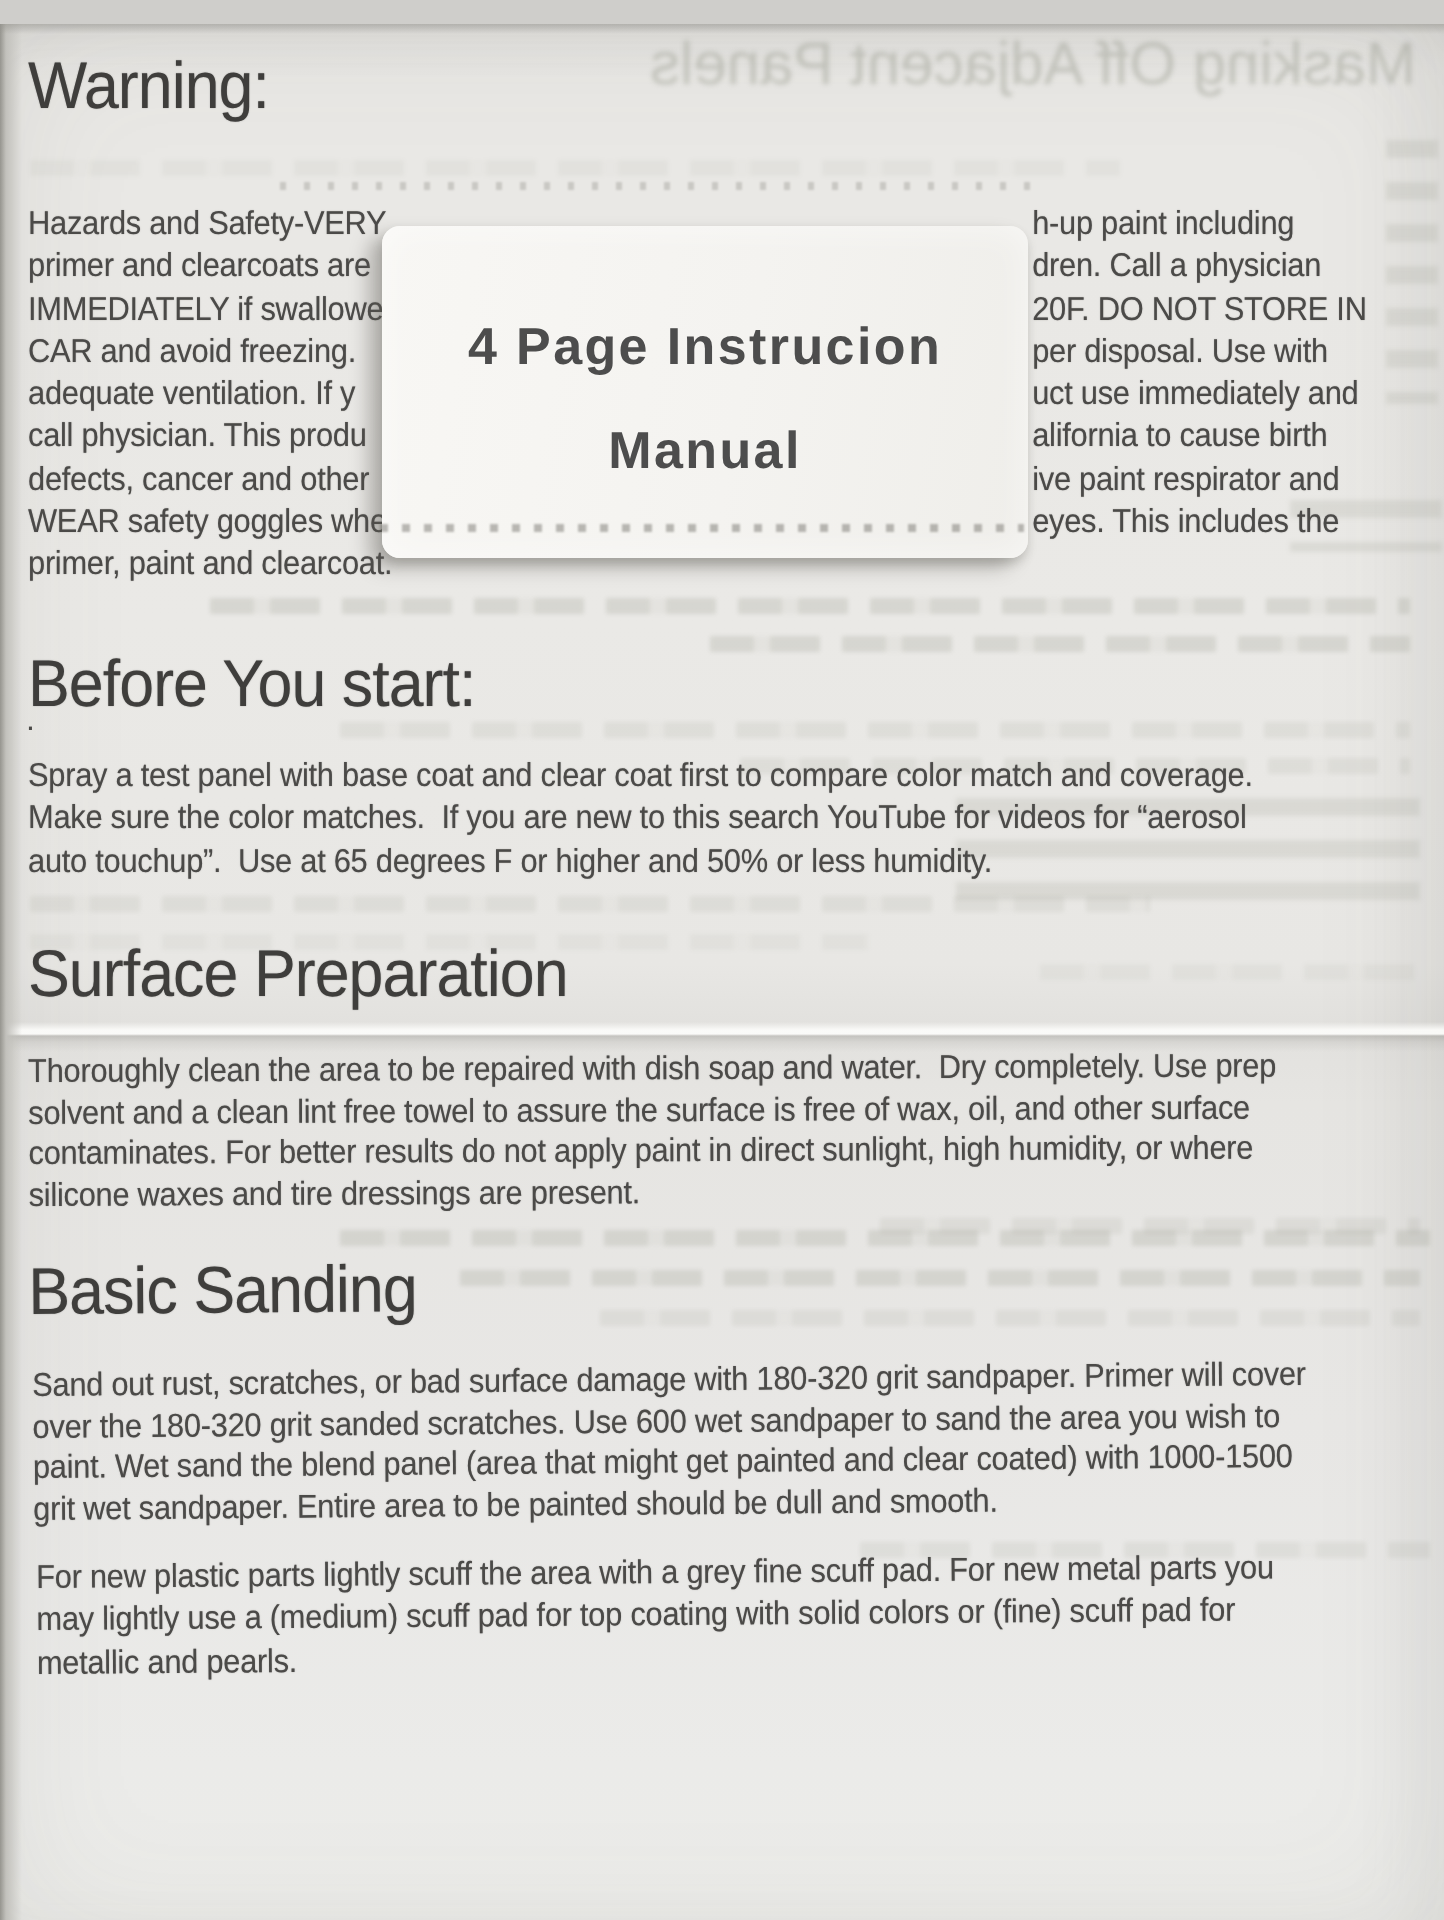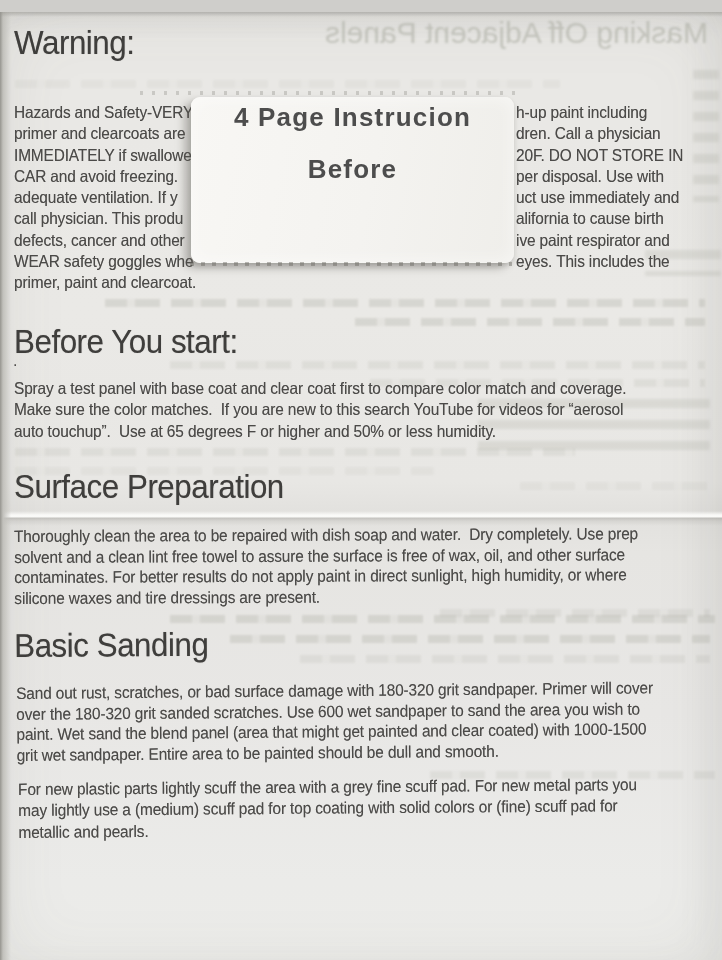--- a/index.html
+++ b/index.html
@@ -29,24 +29,24 @@
   .bline{white-space:pre;height:20.6px;position:relative;}
   .warn .bline,.beforep .bline,.para2 .bline{height:21.3px;}
   .fl{position:absolute;left:0;top:0;white-space:pre;}
   .fr{position:absolute;left:537px;top:0;white-space:pre;}
   
   .serr{position:absolute;height:4px;filter:blur(.4px);}
   .serr-top{left:140px;top:79px;width:380px;opacity:.55;
     background:repeating-linear-gradient(to right,rgba(118,116,108,.5) 0 3px,rgba(0,0,0,0) 3px 12px);}
   .serr-bottom{left:190px;top:250px;width:322px;opacity:.8;
     background:repeating-linear-gradient(to right,rgba(104,102,95,.55) 0 4px,rgba(0,0,0,0) 4px 11px);}
-  .sticker{position:absolute;left:191px;top:85px;width:323px;height:166px;border-radius:9px;
+  .sticker{position:absolute;left:191px;top:101px;width:323px;height:166px;border-radius:9px;
     background:linear-gradient(100deg,#f8f7f4 0%,#f4f3f0 55%,#efeeea 100%);
     box-shadow:-7px 5px 9px rgba(92,89,83,.38),0 3px 5px rgba(92,89,83,.22),inset 0 0 18px rgba(255,255,255,.55);
-    display:flex;flex-direction:column;align-items:center;justify-content:flex-start;gap:24px;padding-top:6px;box-sizing:border-box;}
+    display:flex;flex-direction:column;align-items:center;justify-content:center;gap:24px;padding-top:6px;box-sizing:border-box;}
   .sticker-line{font-size:26px;line-height:28px;font-weight:700;color:#4d4d4d;letter-spacing:1.2px;white-space:pre;}
   
   .ghostline{position:absolute;height:8px;filter:blur(1.1px);opacity:.6;
     background:repeating-linear-gradient(to right,rgba(149,151,137,.38) 0 22px,rgba(149,151,137,.12) 22px 30px,rgba(149,151,137,.38) 30px 55px,rgba(0,0,0,0) 55px 66px);}
   .faint{opacity:.35;}
   .vfaint{opacity:.22;}
   .ghost-heading{position:absolute;left:292px;top:4px;width:416px;font-size:30px;font-weight:400;
     color:rgba(165,168,156,.55);transform:scaleX(-1);filter:blur(1.2px);white-space:pre;text-align:left;}
   .ghost-col{position:absolute;filter:blur(1.4px);opacity:.4;
     background:repeating-linear-gradient(to bottom,rgba(149,151,137,.45) 0 9px,rgba(0,0,0,0) 9px 21px);}
@@ -85,21 +85,21 @@
     <div class="bline"><span class="fl">adequate ventilation. If y</span><span class="fr">uct use immediately and</span></div>
     <div class="bline"><span class="fl">call physician. This produ</span><span class="fr">alifornia to cause birth</span></div>
     <div class="bline"><span class="fl">defects, cancer and other</span><span class="fr">ive paint respirator and</span></div>
     <div class="bline"><span class="fl">WEAR safety goggles whe</span><span class="fr">eyes. This includes the</span></div>
     <div class="bline"><span class="fl">primer, paint and clearcoat.</span><span class="fr"></span></div>
   </div>
 
   <div class="serr serr-top"></div>
   <div class="sticker">
     <div class="sticker-line">4 Page Instrucion</div>
-    <div class="sticker-line">Before</div>
+    <div class="sticker-line">Manual</div>
   </div>
   <div class="serr serr-bottom"></div>
 
   <h1 class="heading" style="left:14px;top:311px;">Before You start:</h1>
   <div class="stray" style="left:13px;top:340px;">.</div>
   <div class="bodyblock beforep" style="left:14px;top:367px;width:700px;">
     <div class="bline">Spray a test panel with base coat and clear coat first to compare color match and coverage.</div>
     <div class="bline">Make sure the color matches.  If you are new to this search YouTube for videos for “aerosol</div>
     <div class="bline">auto touchup”.  Use at 65 degrees F or higher and 50% or less humidity.</div>
   </div>

